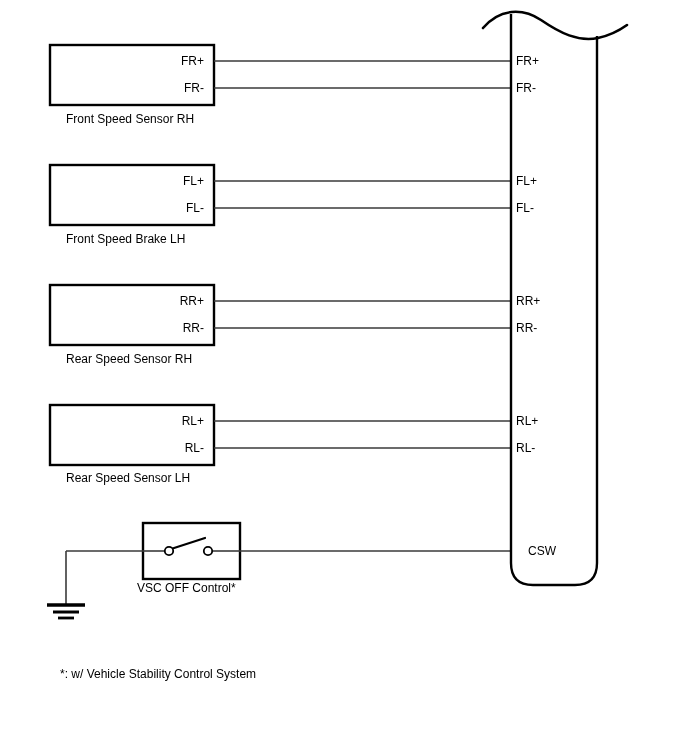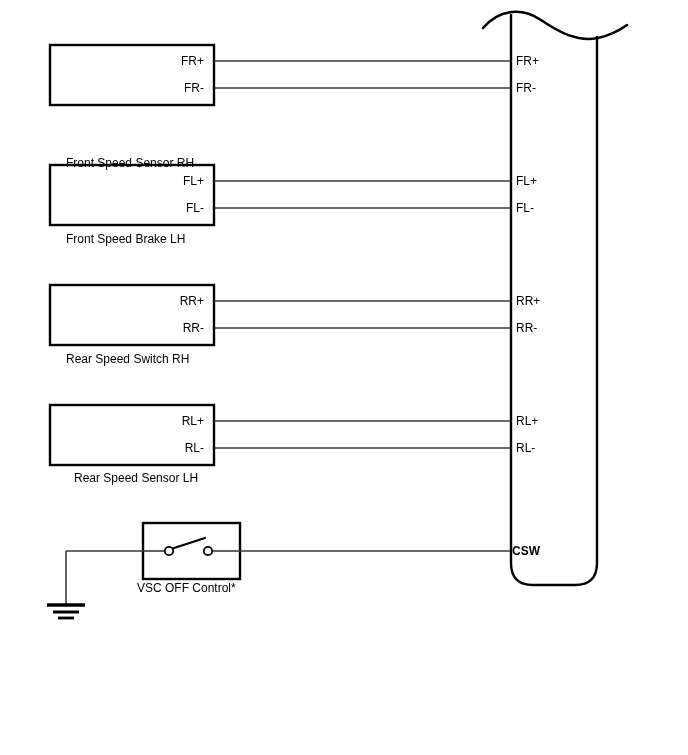--- a/index.html
+++ b/index.html
@@ -139,36 +139,37 @@
 
   <div class="lbl lbl-pin-right" style="left:114px; top:174px; width:90px;">FL+</div>
   <div class="lbl lbl-pin-right" style="left:114px; top:201px; width:90px;">FL-</div>
 
   <div class="lbl lbl-pin-right" style="left:114px; top:294px; width:90px;">RR+</div>
   <div class="lbl lbl-pin-right" style="left:114px; top:321px; width:90px;">RR-</div>
 
   <div class="lbl lbl-pin-right" style="left:114px; top:414px; width:90px;">RL+</div>
   <div class="lbl lbl-pin-right" style="left:114px; top:441px; width:90px;">RL-</div>
 
-  <div class="lbl lbl-caption" style="left:66px; top:112px;margin-top:44px;">Front Speed Sensor RH</div>
+  <div class="lbl lbl-caption" style="left:66px; top:112px;">Front Speed Sensor RH</div>
   <div class="lbl lbl-caption" style="left:66px; top:232px;">Front Speed Brake LH</div>
-  <div class="lbl lbl-caption" style="left:66px; top:352px;">Rear Speed Switch RH</div>
-  <div class="lbl lbl-caption" style="left:66px; top:471px;margin-left:8px;">Rear Speed Sensor LH</div>
+  <div class="lbl lbl-caption" style="left:66px; top:352px;">Rear Speed Sensor RH</div>
+  <div class="lbl lbl-caption" style="left:66px; top:471px;">Rear Speed Sensor LH</div>
 
   <div class="lbl lbl-caption" style="left:137px; top:581px;">VSC OFF Control*</div>
 
   <div class="lbl" style="left:516px; top:54px;">FR+</div>
   <div class="lbl" style="left:516px; top:81px;">FR-</div>
 
   <div class="lbl" style="left:516px; top:174px;">FL+</div>
   <div class="lbl" style="left:516px; top:201px;">FL-</div>
 
   <div class="lbl" style="left:516px; top:294px;">RR+</div>
   <div class="lbl" style="left:516px; top:321px;">RR-</div>
 
   <div class="lbl" style="left:516px; top:414px;">RL+</div>
   <div class="lbl" style="left:516px; top:441px;">RL-</div>
 
-  <div class="lbl" style="left:512px; top:544px;font-weight:bold;">CSW</div>
+  <div class="lbl" style="left:528px; top:544px;">CSW</div>
 
 
+  <div class="lbl lbl-footnote" style="left:60px; top:667px;">*: w/ Vehicle Stability Control System</div>
 
 </div>
 
 </body></html>

